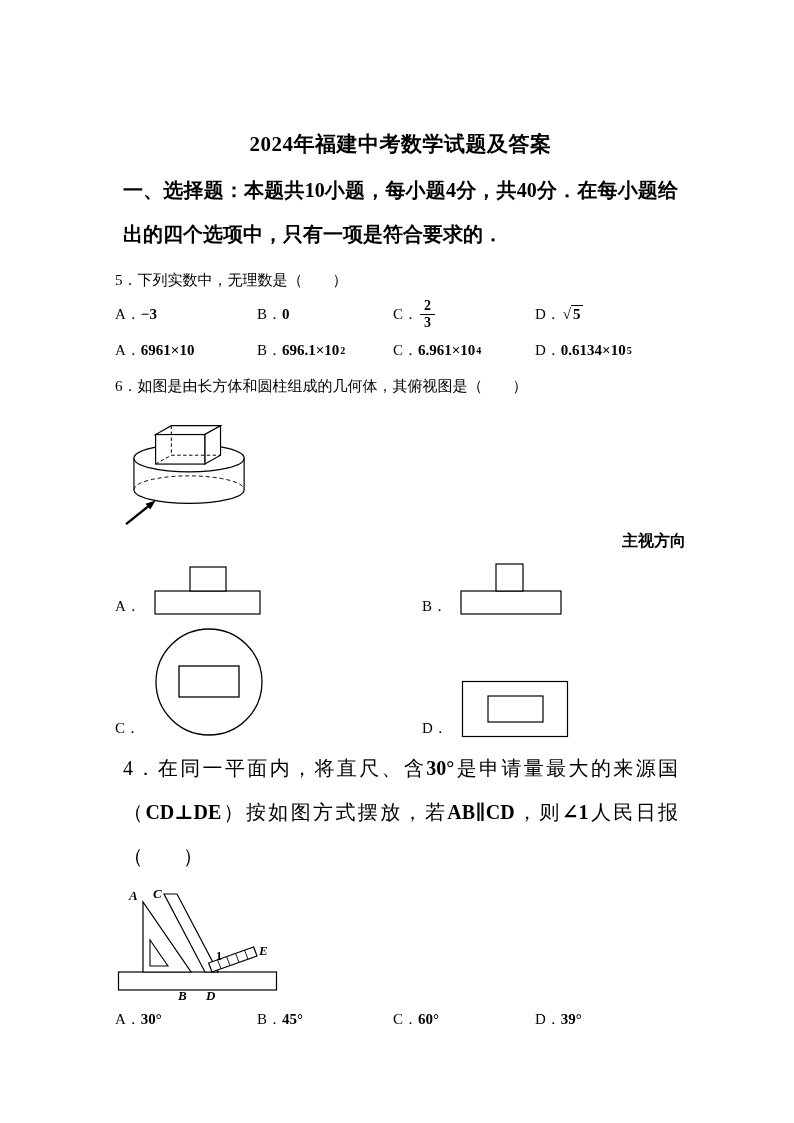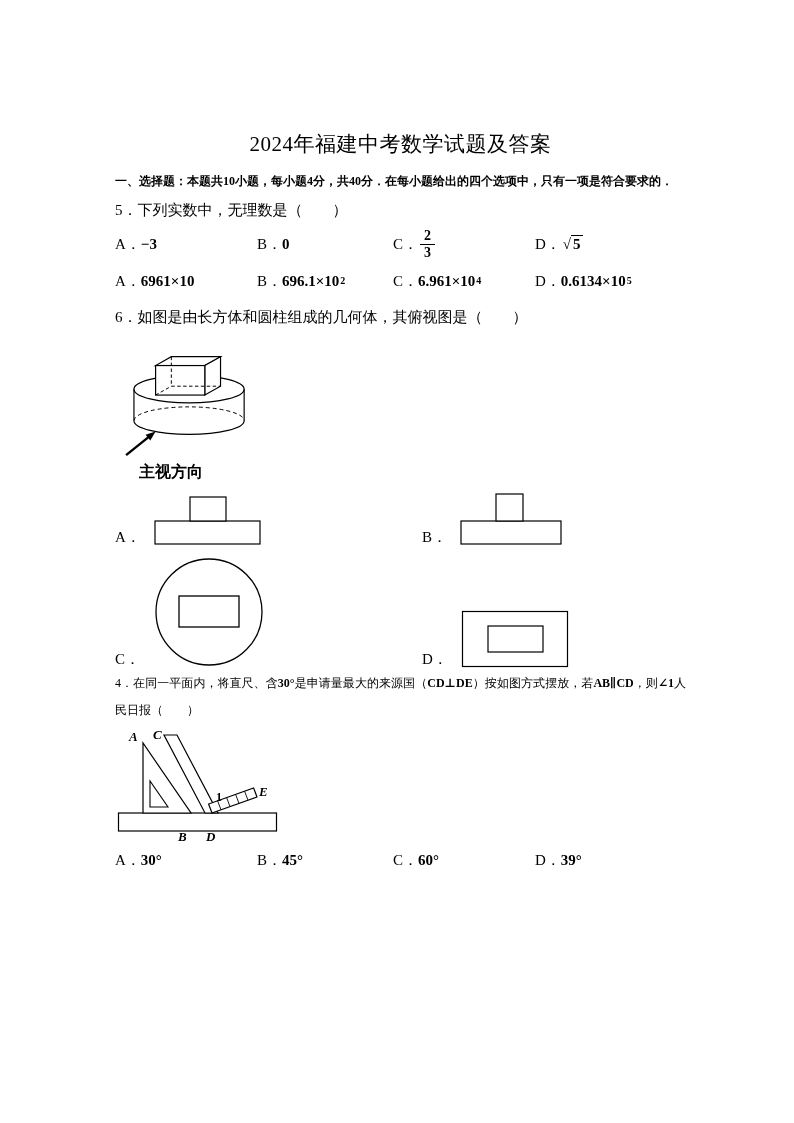--- a/index.html
+++ b/index.html
@@ -2,38 +2,38 @@
 <html><head>
 <meta charset="utf-8">
 <style>
   html, body { margin: 0; padding: 0; background: #ffffff; }
   .page {
     width: 794px; height: 1123px; background: #fff; color: #000;
     font-family: "Liberation Serif", "DejaVu Serif", serif;
     padding: 130px 108px 0 115px; box-sizing: border-box;
     overflow: hidden; position: relative;
   }
-  .title { font-size: 21px; font-weight: 400; text-align: center; margin: 0 0 10px 0; letter-spacing: 0.5px; }
-  .para { font-size: 12px; line-height: 2.2; text-align: justify; margin: 0; }
+  .title { font-size: 21px; font-weight: 700; text-align: center; margin: 0 0 10px 0; letter-spacing: 0.5px; }
+  .para { font-size: 20px; line-height: 2.2; text-align: justify; margin: 8px; }
   .qtext { font-size: 15px; line-height: 2.2; margin: 0; }
   .bold { font-weight: 700; }
   .options-row {
     display: grid; grid-template-columns: 142px 136px 142px auto;
     font-size: 15px; line-height: 2.2; align-items: center; margin: 1px 0 3px;
   }
   .opt { white-space: nowrap; display: flex; align-items: center; }
   .mval { font-weight: 700; }
   .mvar { font-weight: 700; }
   sup.exp { font-weight: 700; font-size: 10px; vertical-align: super; line-height: 1; margin-left: 1px; }
   .frac { display: inline-flex; flex-direction: column; align-items: center; font-weight: 700; font-size: 14px; line-height: 1.15; margin-left: 2px; }
   .fnum { border-bottom: 1.3px solid #000; padding: 0 4px; }
   .fden { padding: 0 4px; }
   .sqrt { font-weight: 700; margin-left: 2px; }
   .sqrt-val { border-top: 1.4px solid #000; padding: 0 2px; }
-  .q3-figure { margin: 4px 0 2px 2px; }
+  .q3-figure { margin: 4px 0 2px 2px; text-align: right; }
   .fig-caption { font-size: 16px; font-weight: 700; margin: 2px 0 0 22px; line-height: 1.3; }
   .q3-row { display: flex; align-items: flex-end; margin: 10px 0 2px; }
   .cell-left { width: 307px; }
   .fig-cell { display: flex; align-items: flex-end; }
   .fig-cell .opt-label { font-size: 15px; line-height: 1.25; margin-right: 13px; }
   .q4-figure { margin: 4px 0 0 2px; }
   svg { display: block; }
   .svg-label { font-family: "Liberation Serif", serif; font-style: italic; font-weight: 700; font-size: 13px; }
   .svg-num { font-family: "Liberation Serif", serif; font-weight: 700; font-size: 12px; }
 </style>

